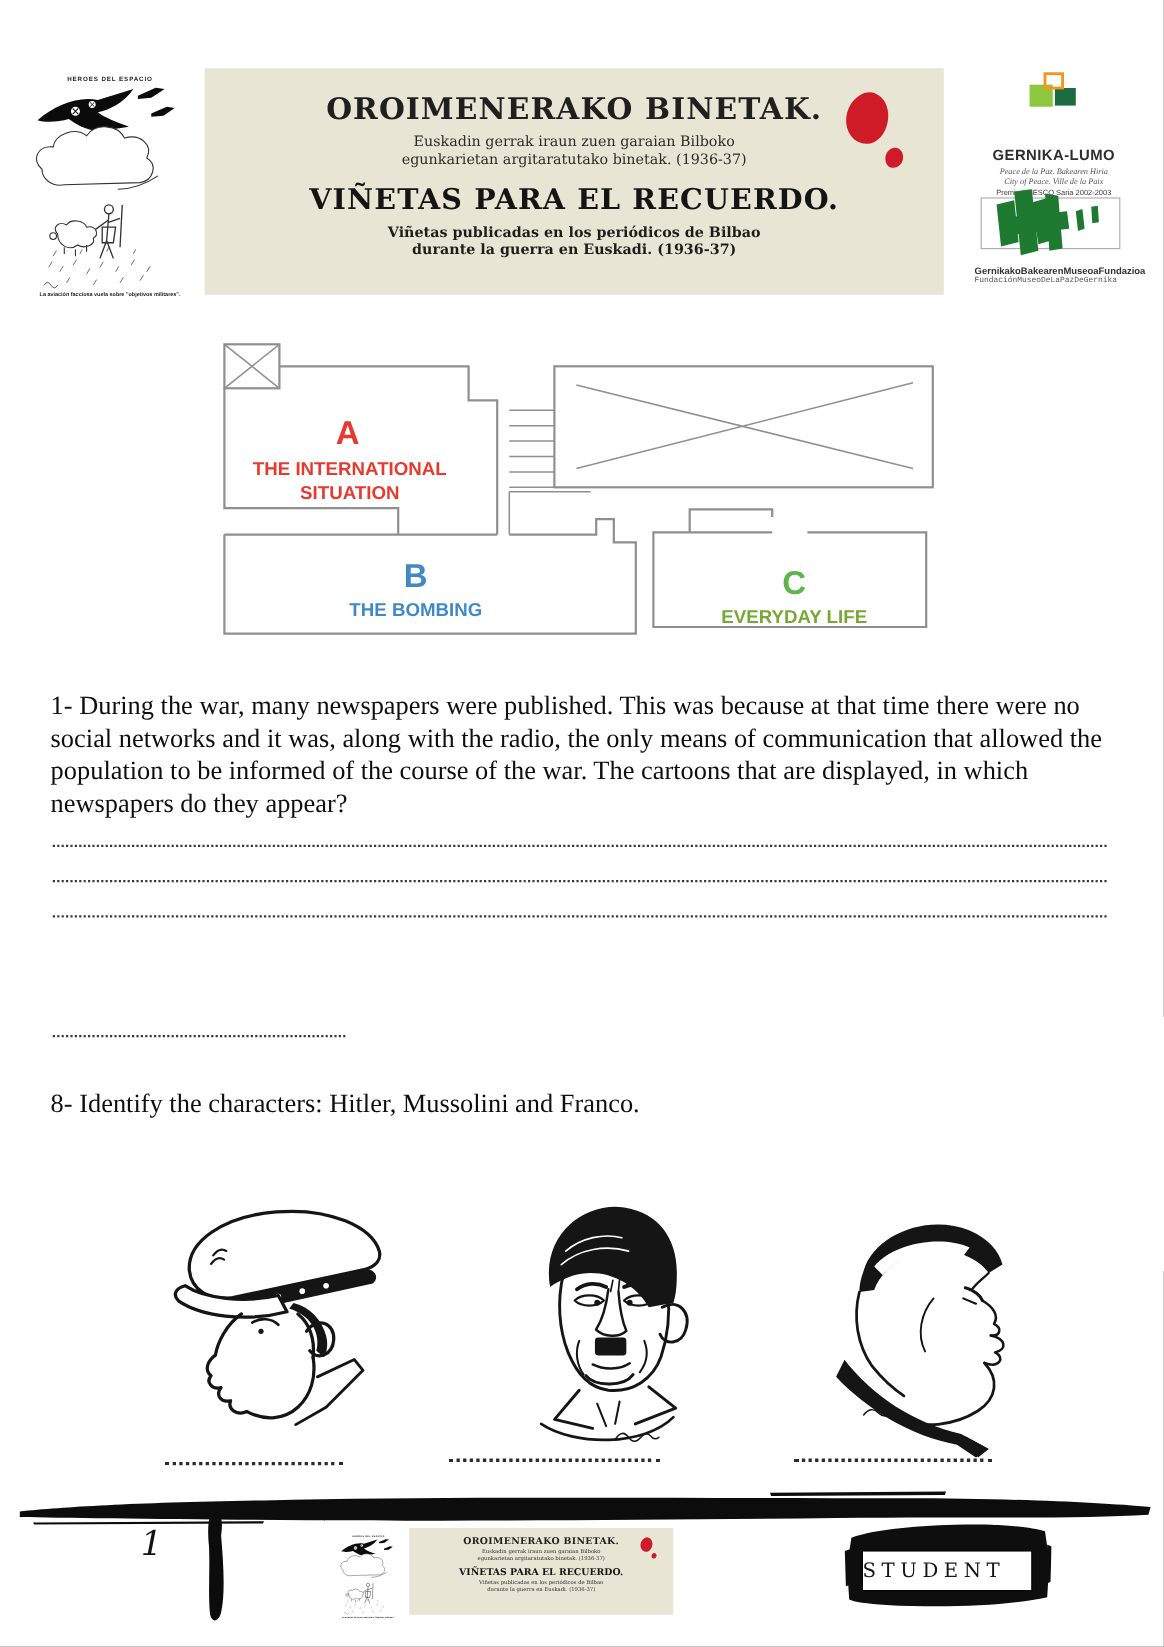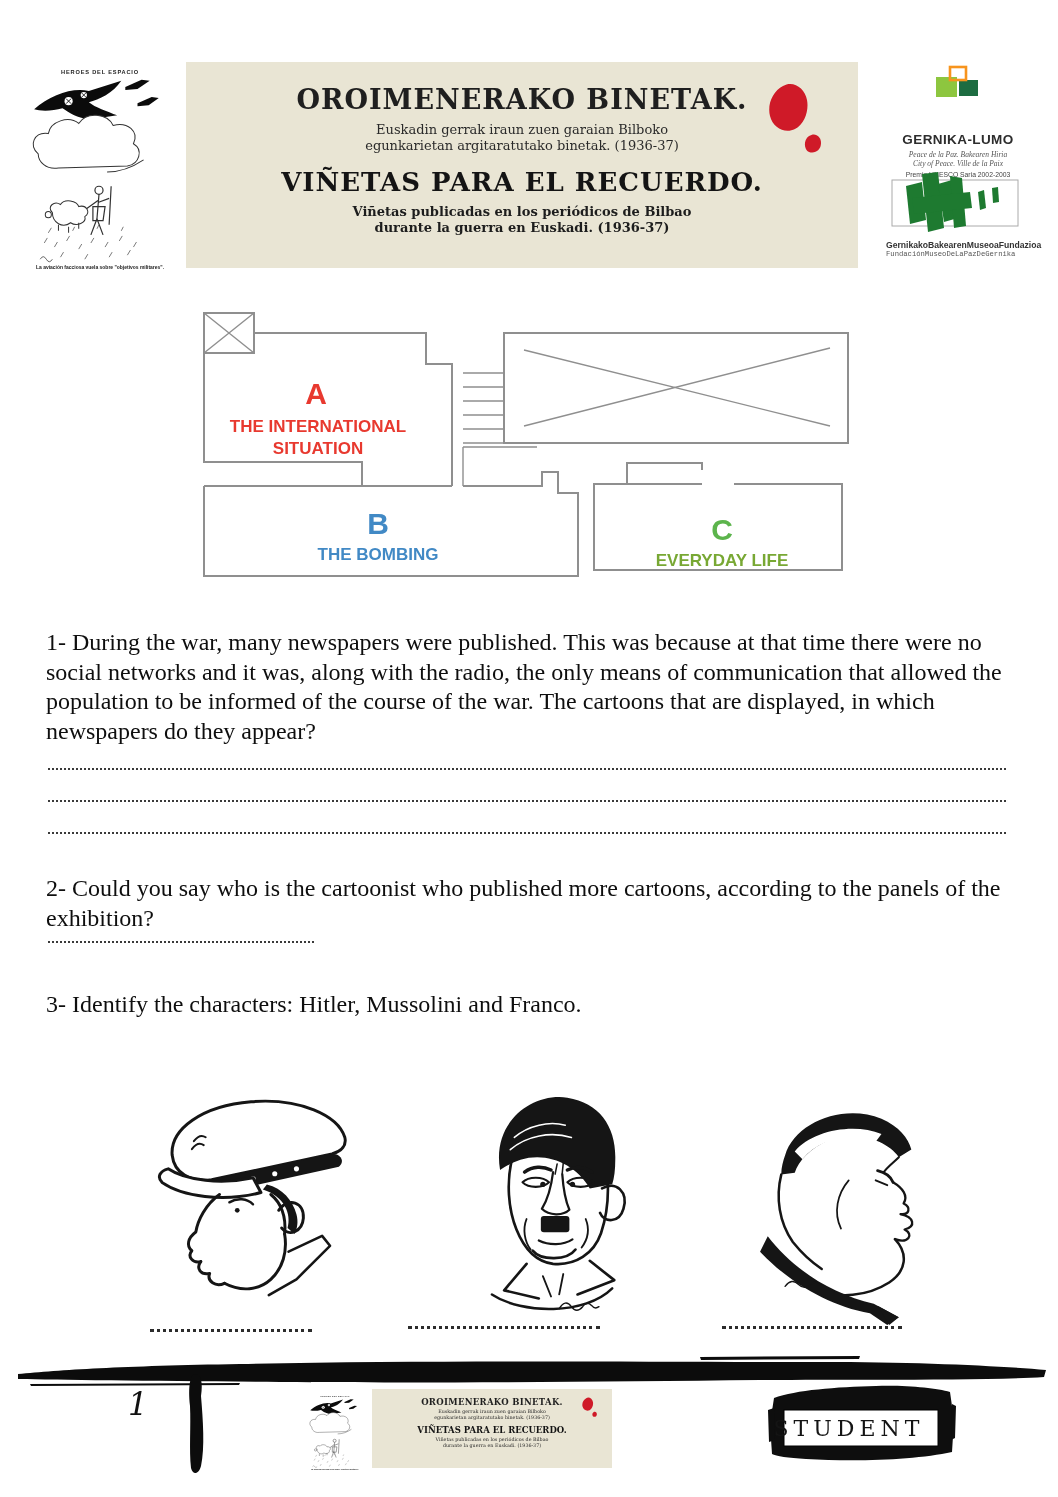--- a/index.html
+++ b/index.html
@@ -58,21 +58,21 @@
   .page-num{left:128px;top:1386px;font-family:"DejaVu Serif",serif;font-style:italic;font-size:31px;color:#111;}
   .footer-cartoon{left:306px;top:1392px;width:58px;height:80px;}
   .footer-banner{left:372px;top:1389px;width:240px;height:79px;background:#e9e5d4;text-align:center;}
   .fb-title{font-family:"DejaVu Serif",serif;font-weight:700;font-size:8.5px;letter-spacing:.3px;color:#1f1f1f;padding-top:8px;}
   .fb-sub{font-family:"DejaVu Serif",serif;font-size:4.8px;line-height:6px;color:#2a2a2a;margin-top:2px;}
   .fb-title2{font-family:"DejaVu Serif",serif;font-weight:800;font-size:8.5px;color:#141414;margin-top:4px;}
   .fb-blot{position:absolute;right:14px;top:8px;width:18px;height:22px;}
   .student-badge{left:766px;top:1380px;width:190px;height:92px;}
   .student-text{position:absolute;left:18px;top:30px;width:130px;height:36px;
      display:flex;align-items:center;justify-content:center;
-     font-family:"DejaVu Serif",serif;font-size:22px;letter-spacing:5px;color:#141414;font-weight:500;border-radius:17px;}
+     font-family:"DejaVu Serif",serif;font-size:18px;letter-spacing:5px;color:#141414;font-weight:500;border-radius:17px;}
 </style>
 </head>
 <body>
 
 <div class="page">
 
   <svg width="0" height="0" style="position:absolute" aria-hidden="true">
     <symbol id="sym-cartoon" viewBox="0 0 150 210">
       <rect x="0" y="0" width="150" height="210" fill="#fff"></rect>
       <text x="75" y="13" text-anchor="middle" font-family="Liberation Sans,sans-serif" font-size="5.6" font-weight="bold" letter-spacing="0.8" fill="#222">HEROES DEL ESPACIO</text>
@@ -193,24 +193,23 @@
       <text class="plan-letter" x="532" y="240" fill="#5cb44c">C</text>
       <text class="plan-label" x="532" y="266" fill="#78a834">EVERYDAY LIFE</text>
     </g>
   </svg>
 
   <div class="abs q q1">1- During the war, many newspapers were published. This was because at that time there were no social networks and it was, along with the radio, the only means of communication that allowed the population to be informed of the course of the war. The cartoons that are displayed, in which newspapers do they appear?</div>
   <div class="abs ans-line full l1"></div>
   <div class="abs ans-line full l2"></div>
   <div class="abs ans-line full l3"></div>
 
-  <div class="abs q q2">2- Could you say who is the cartoonist who published more cartoons, according to the panels of the exhibition?</div>
   <div class="abs ans-line short"></div>
 
-  <div class="abs q q3">3- Identify the characters: Hitler, Mussolini and Franco.</div>
+  <div class="abs q q3">8- Identify the characters: Hitler, Mussolini and Franco.</div>
 
   <div class="abs car-franco">
     <svg width="236" height="222" viewBox="0 0 230 225">
       <g stroke="#151515" stroke-width="3" fill="none" stroke-linecap="round" stroke-linejoin="round">
         <path d="M30,74 C28,48 60,24 110,20 C160,16 198,34 205,56 C207,64 202,70 192,73 L70,99 C48,102 32,92 30,74 Z"></path>
         <path d="M52,60 q6,-8 12,-4 M50,68 q6,-8 12,-4" stroke-width="2"></path>
         <path d="M70,99 L192,73 C200,72 206,80 199,86 L80,112 C68,114 62,104 70,99 Z" fill="#151515" stroke="none"></path>
         <circle cx="112" cy="98" r="2.6" fill="#fff" stroke="none"></circle>
         <circle cx="134" cy="93" r="2.6" fill="#fff" stroke="none"></circle>
         <circle cx="156" cy="88" r="2.6" fill="#fff" stroke="none"></circle>

